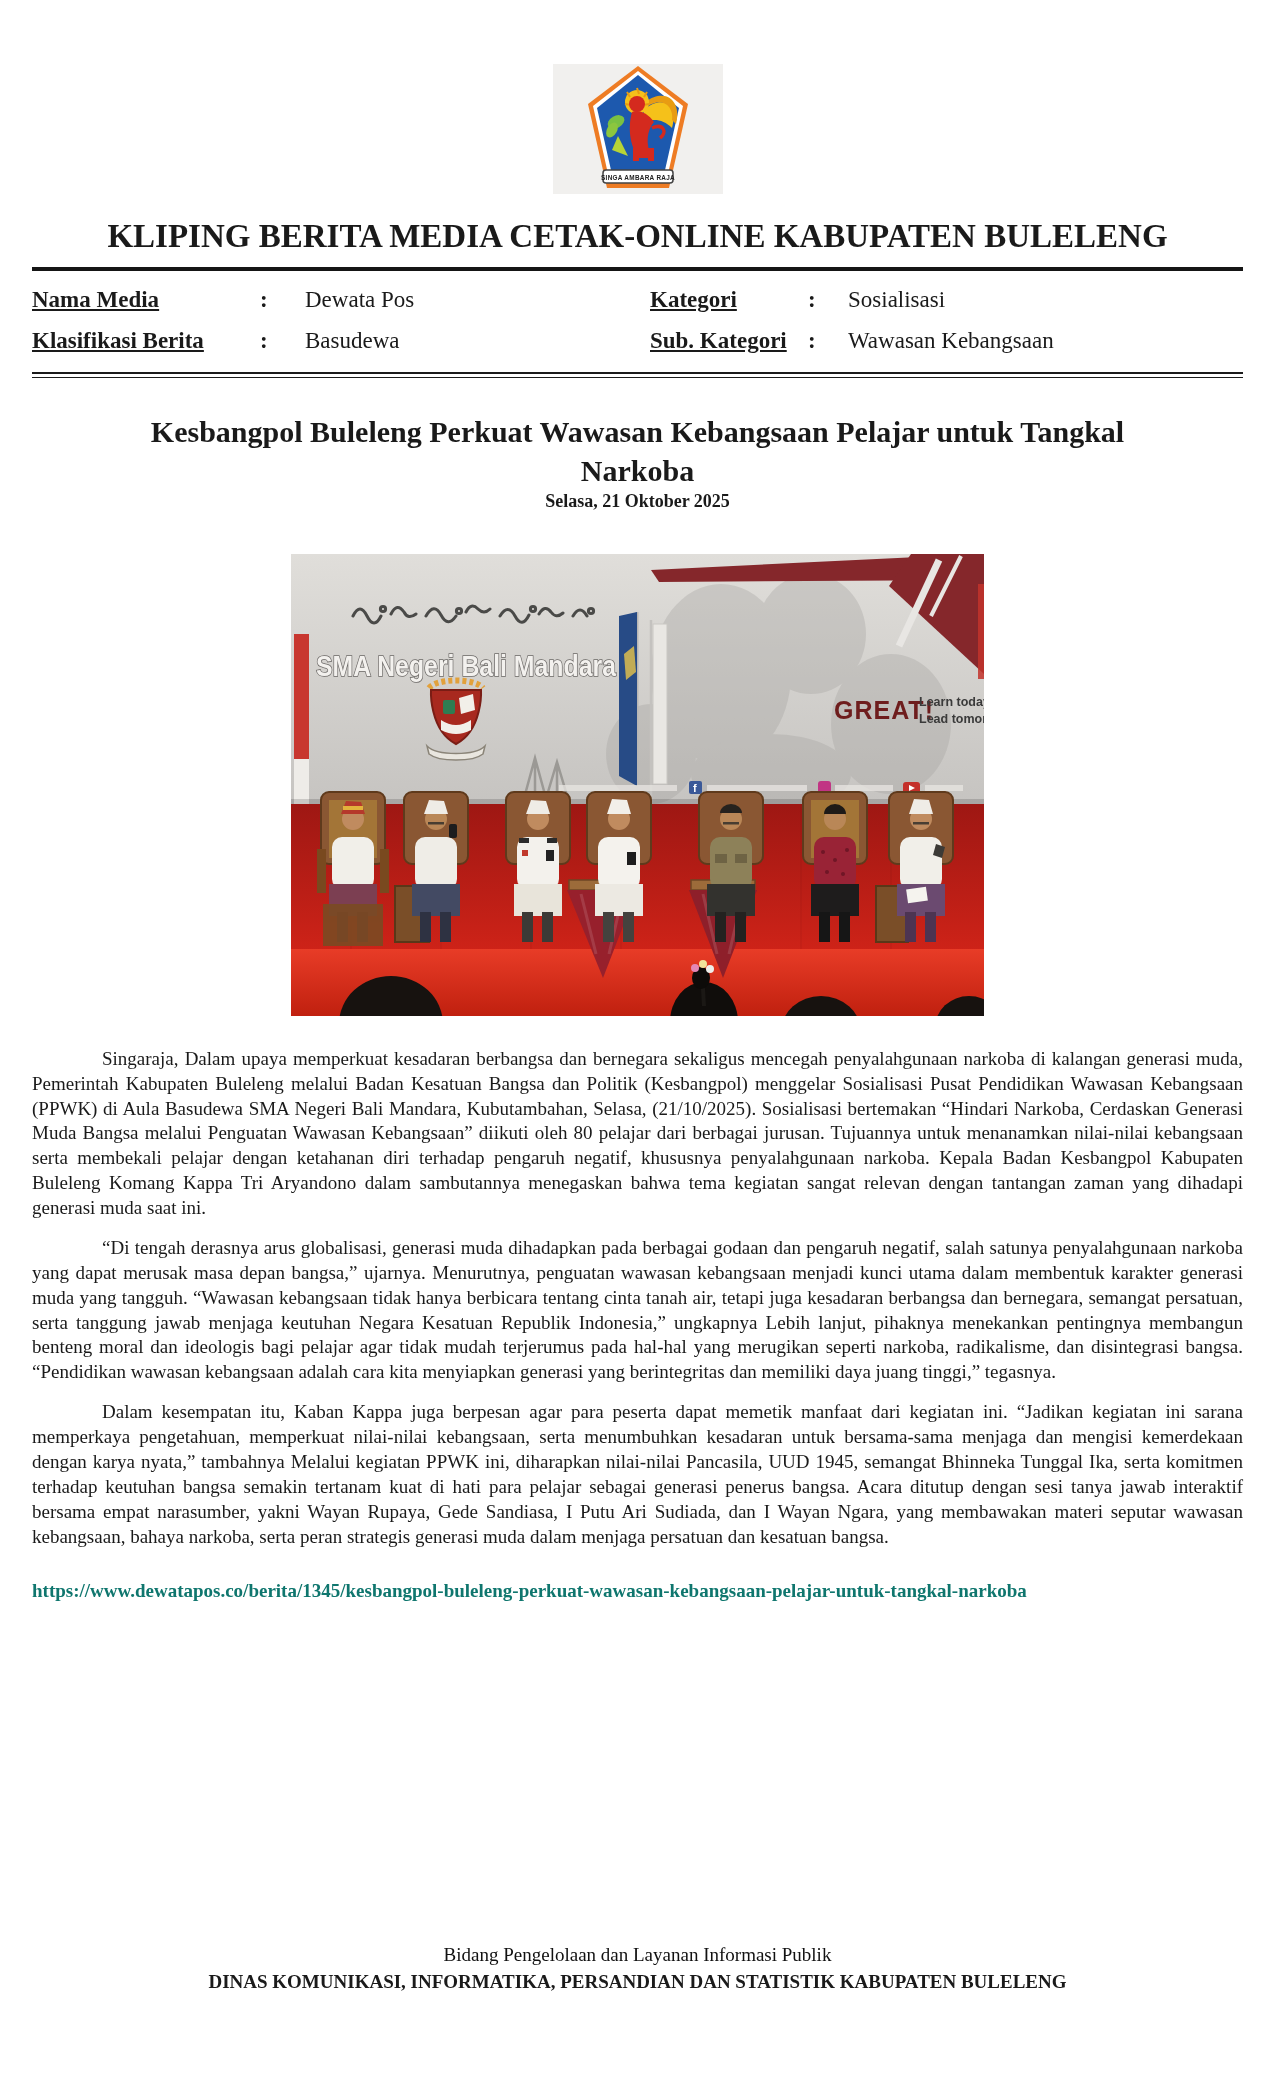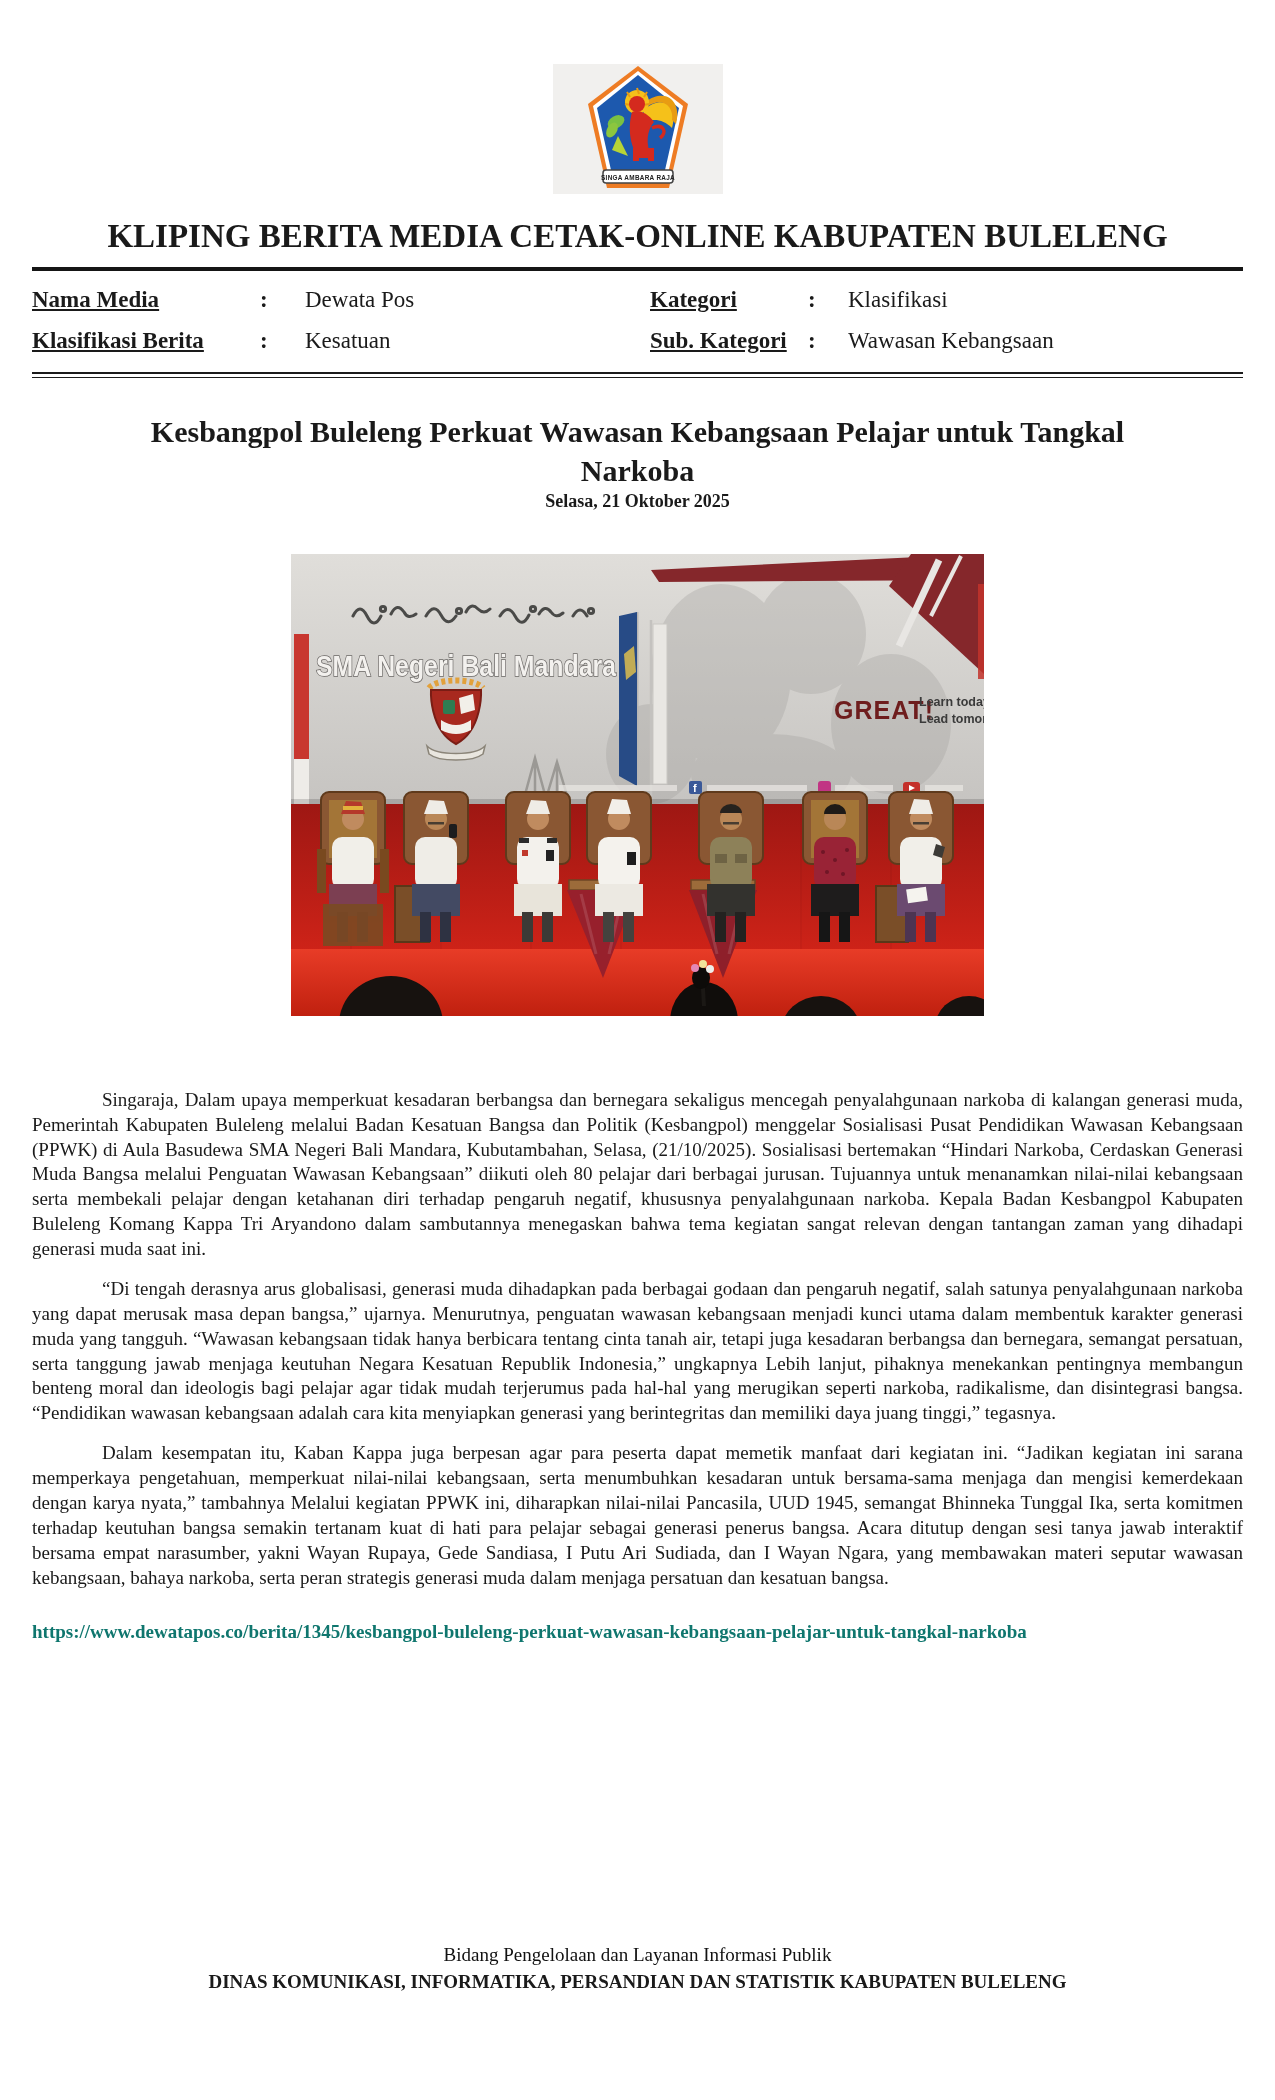--- a/index.html
+++ b/index.html
@@ -17,21 +17,21 @@
   .meta-col.left{width:560px;grid-template-columns:228px 45px auto;}
   .meta-col.right{flex:1;margin-left:58px;grid-template-columns:158px 40px auto;}
   .m-label{font-weight:bold;white-space:nowrap;text-decoration:underline;}
   .m-colon{font-weight:bold;}
   .m-value{white-space:nowrap;}
   .rule-double{margin-top:18px;height:3px;border-top:2px solid #1b1b1b;border-bottom:1px solid #1b1b1b;}
   .art-title{margin:34px auto 0;max-width:1070px;text-align:center;font-size:30px;font-weight:bold;line-height:1.32;}
   .art-date{text-align:center;font-size:18px;font-weight:bold;}
   .photo-wrap{display:flex;justify-content:center;margin-top:42px;}
   .photo-frame{width:693px;height:462px;overflow:hidden;}
-  .body-text{margin-top:72px;font-size:19px;line-height:1.31;text-align:justify;}
+  .body-text{margin-top:31px;font-size:19px;line-height:1.31;text-align:justify;}
   .body-text p{margin:0;text-indent:70px;}
   .body-text p + p{margin-top:15px;}
   .source-url{display:block;margin-top:30px;font-weight:bold;font-size:19px;color:#0f766e;text-decoration:none;word-break:break-all;}
   .footer{position:absolute;left:0;right:0;top:1944px;text-align:center;}
   .footer-line1{font-family:Liberation Serif, serif;font-size:19px;color:#111;}
   .footer-line2{font-size:19px;font-weight:bold;margin-top:5px;letter-spacing:0;}
 </style>
 </head>
 <body>
 
@@ -72,26 +72,26 @@
 
     <div class="rule-thick"></div>
 
     <div class="meta">
       <div class="meta-col left">
         <span class="m-label">Nama Media</span>
         <span class="m-colon">:</span>
         <span class="m-value">Dewata Pos</span>
         <span class="m-label">Klasifikasi Berita</span>
         <span class="m-colon">:</span>
-        <span class="m-value">Kesatuan</span>
+        <span class="m-value">Basudewa</span>
       </div>
       <div class="meta-col right">
         <span class="m-label">Kategori</span>
         <span class="m-colon">:</span>
-        <span class="m-value">Klasifikasi</span>
+        <span class="m-value">Sosialisasi</span>
         <span class="m-label">Sub. Kategori</span>
         <span class="m-colon">:</span>
         <span class="m-value">Wawasan Kebangsaan</span>
       </div>
     </div>
 
     <div class="rule-double"></div>
 
     <h2 class="art-title">Kesbangpol Buleleng Perkuat Wawasan Kebangsaan Pelajar untuk Tangkal Narkoba</h2>
     <div class="art-date">Selasa, 21 Oktober 2025</div>

